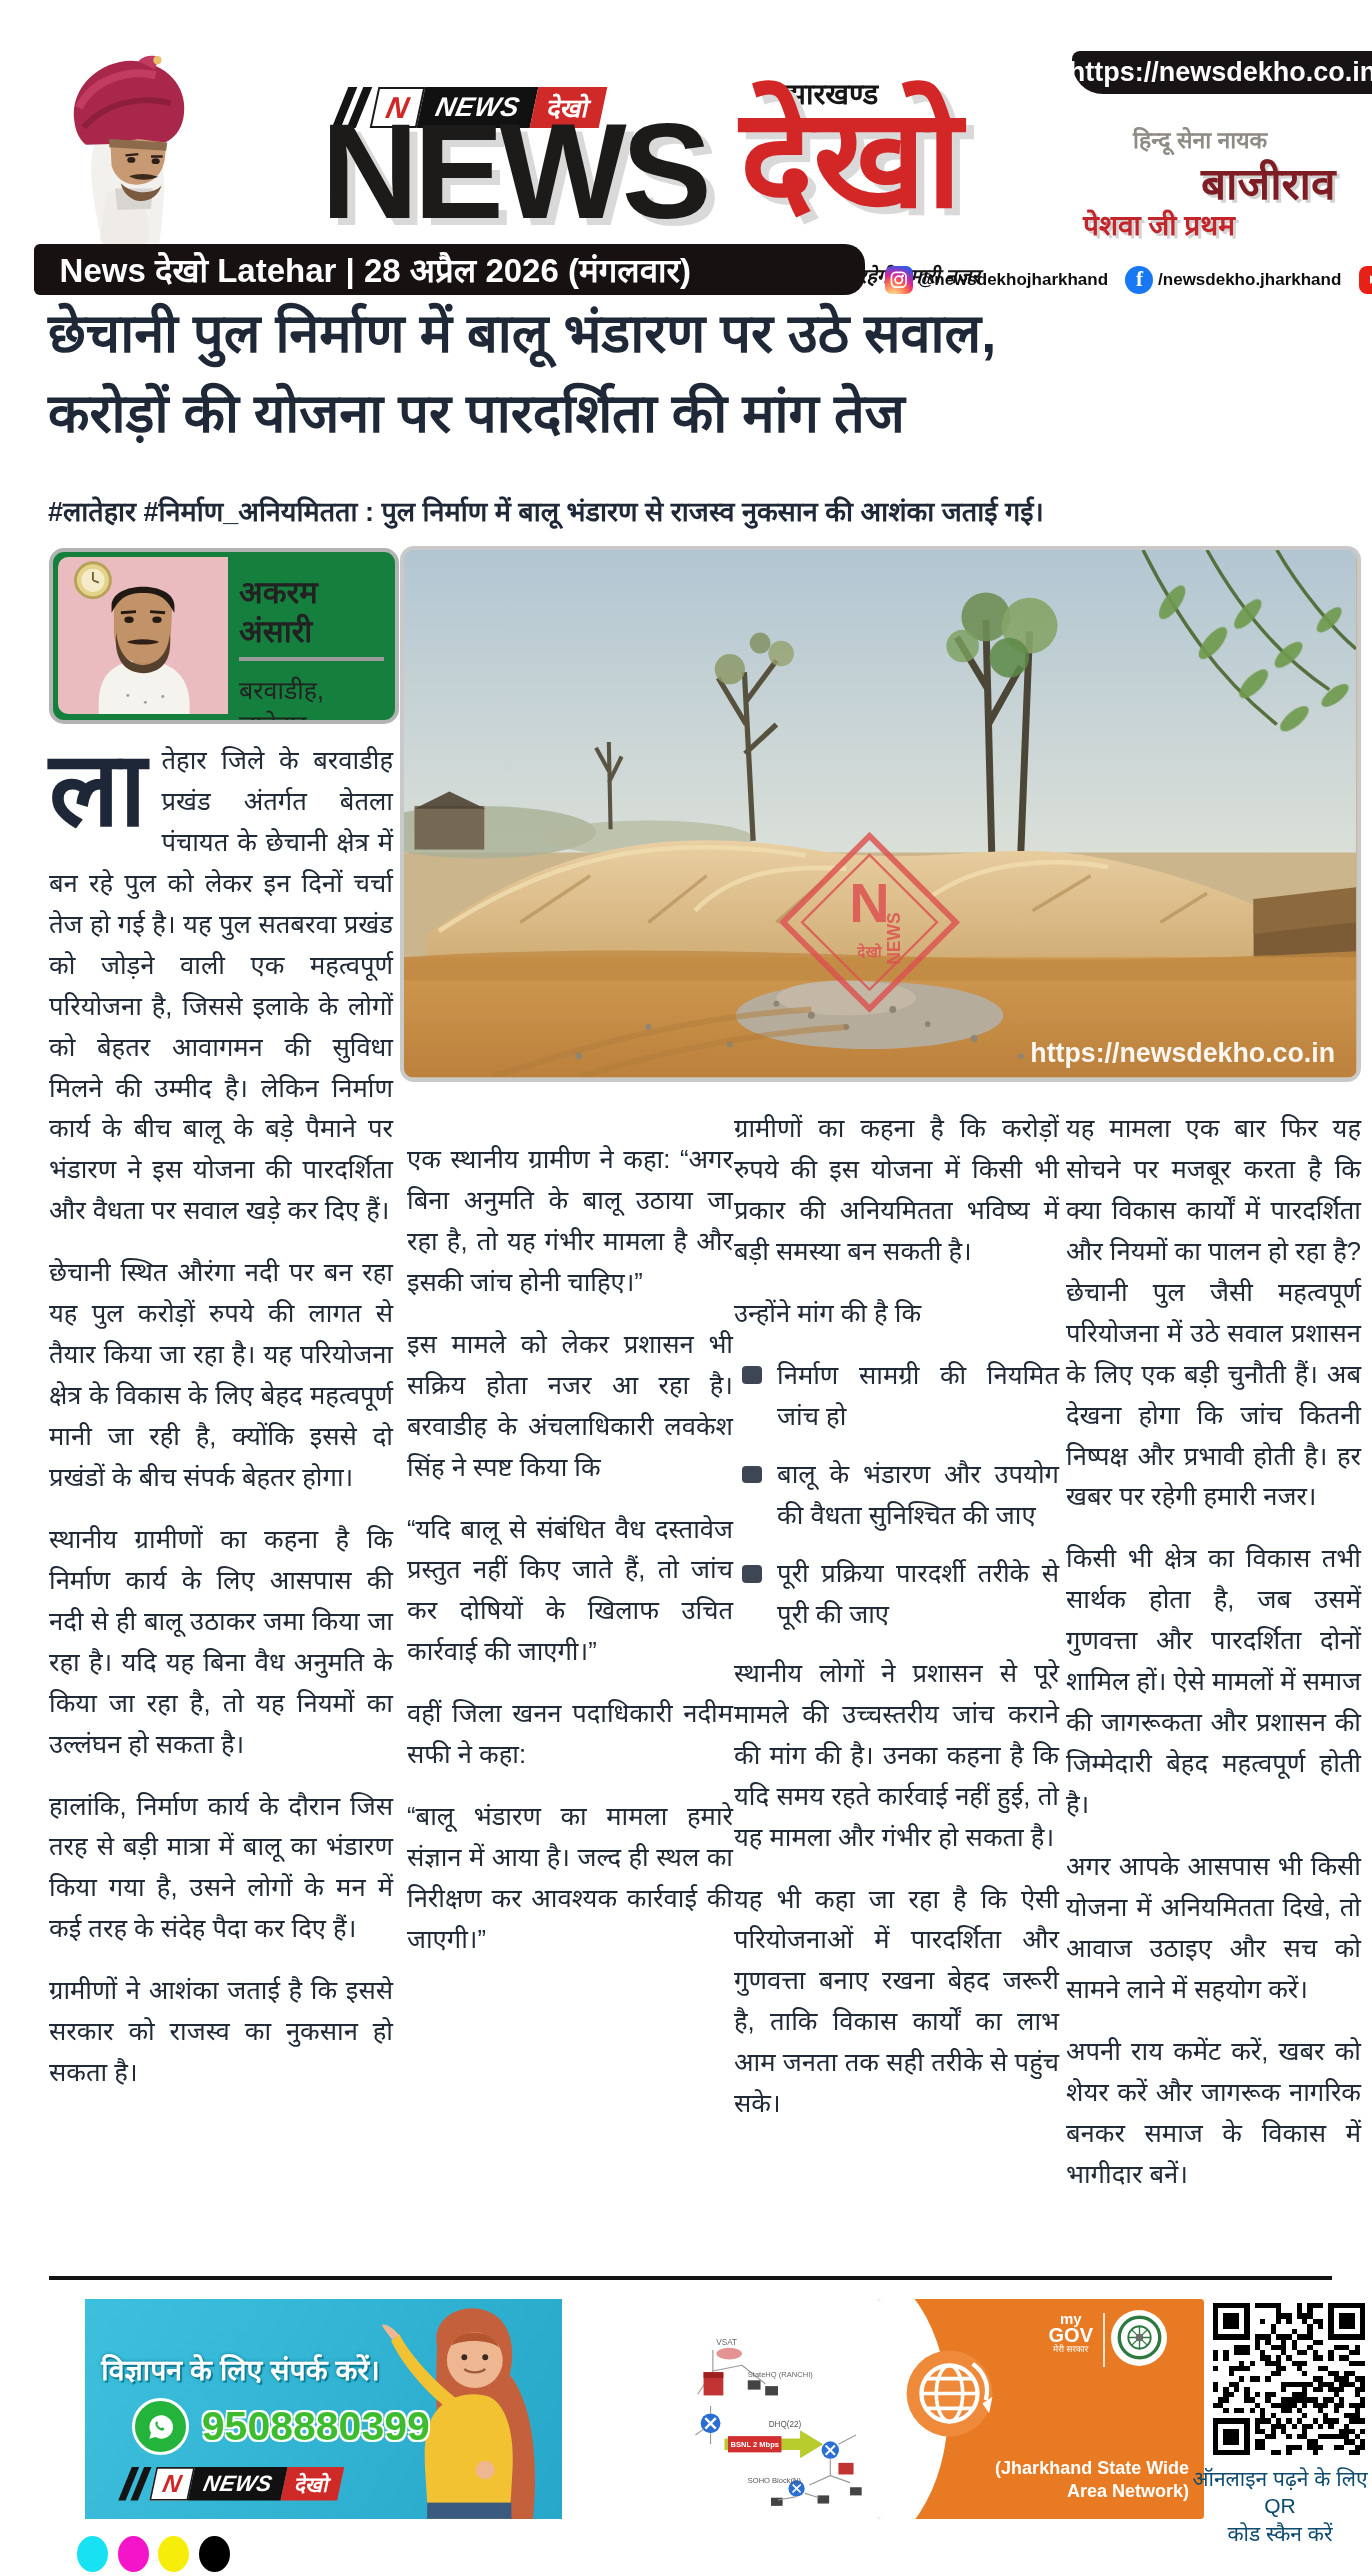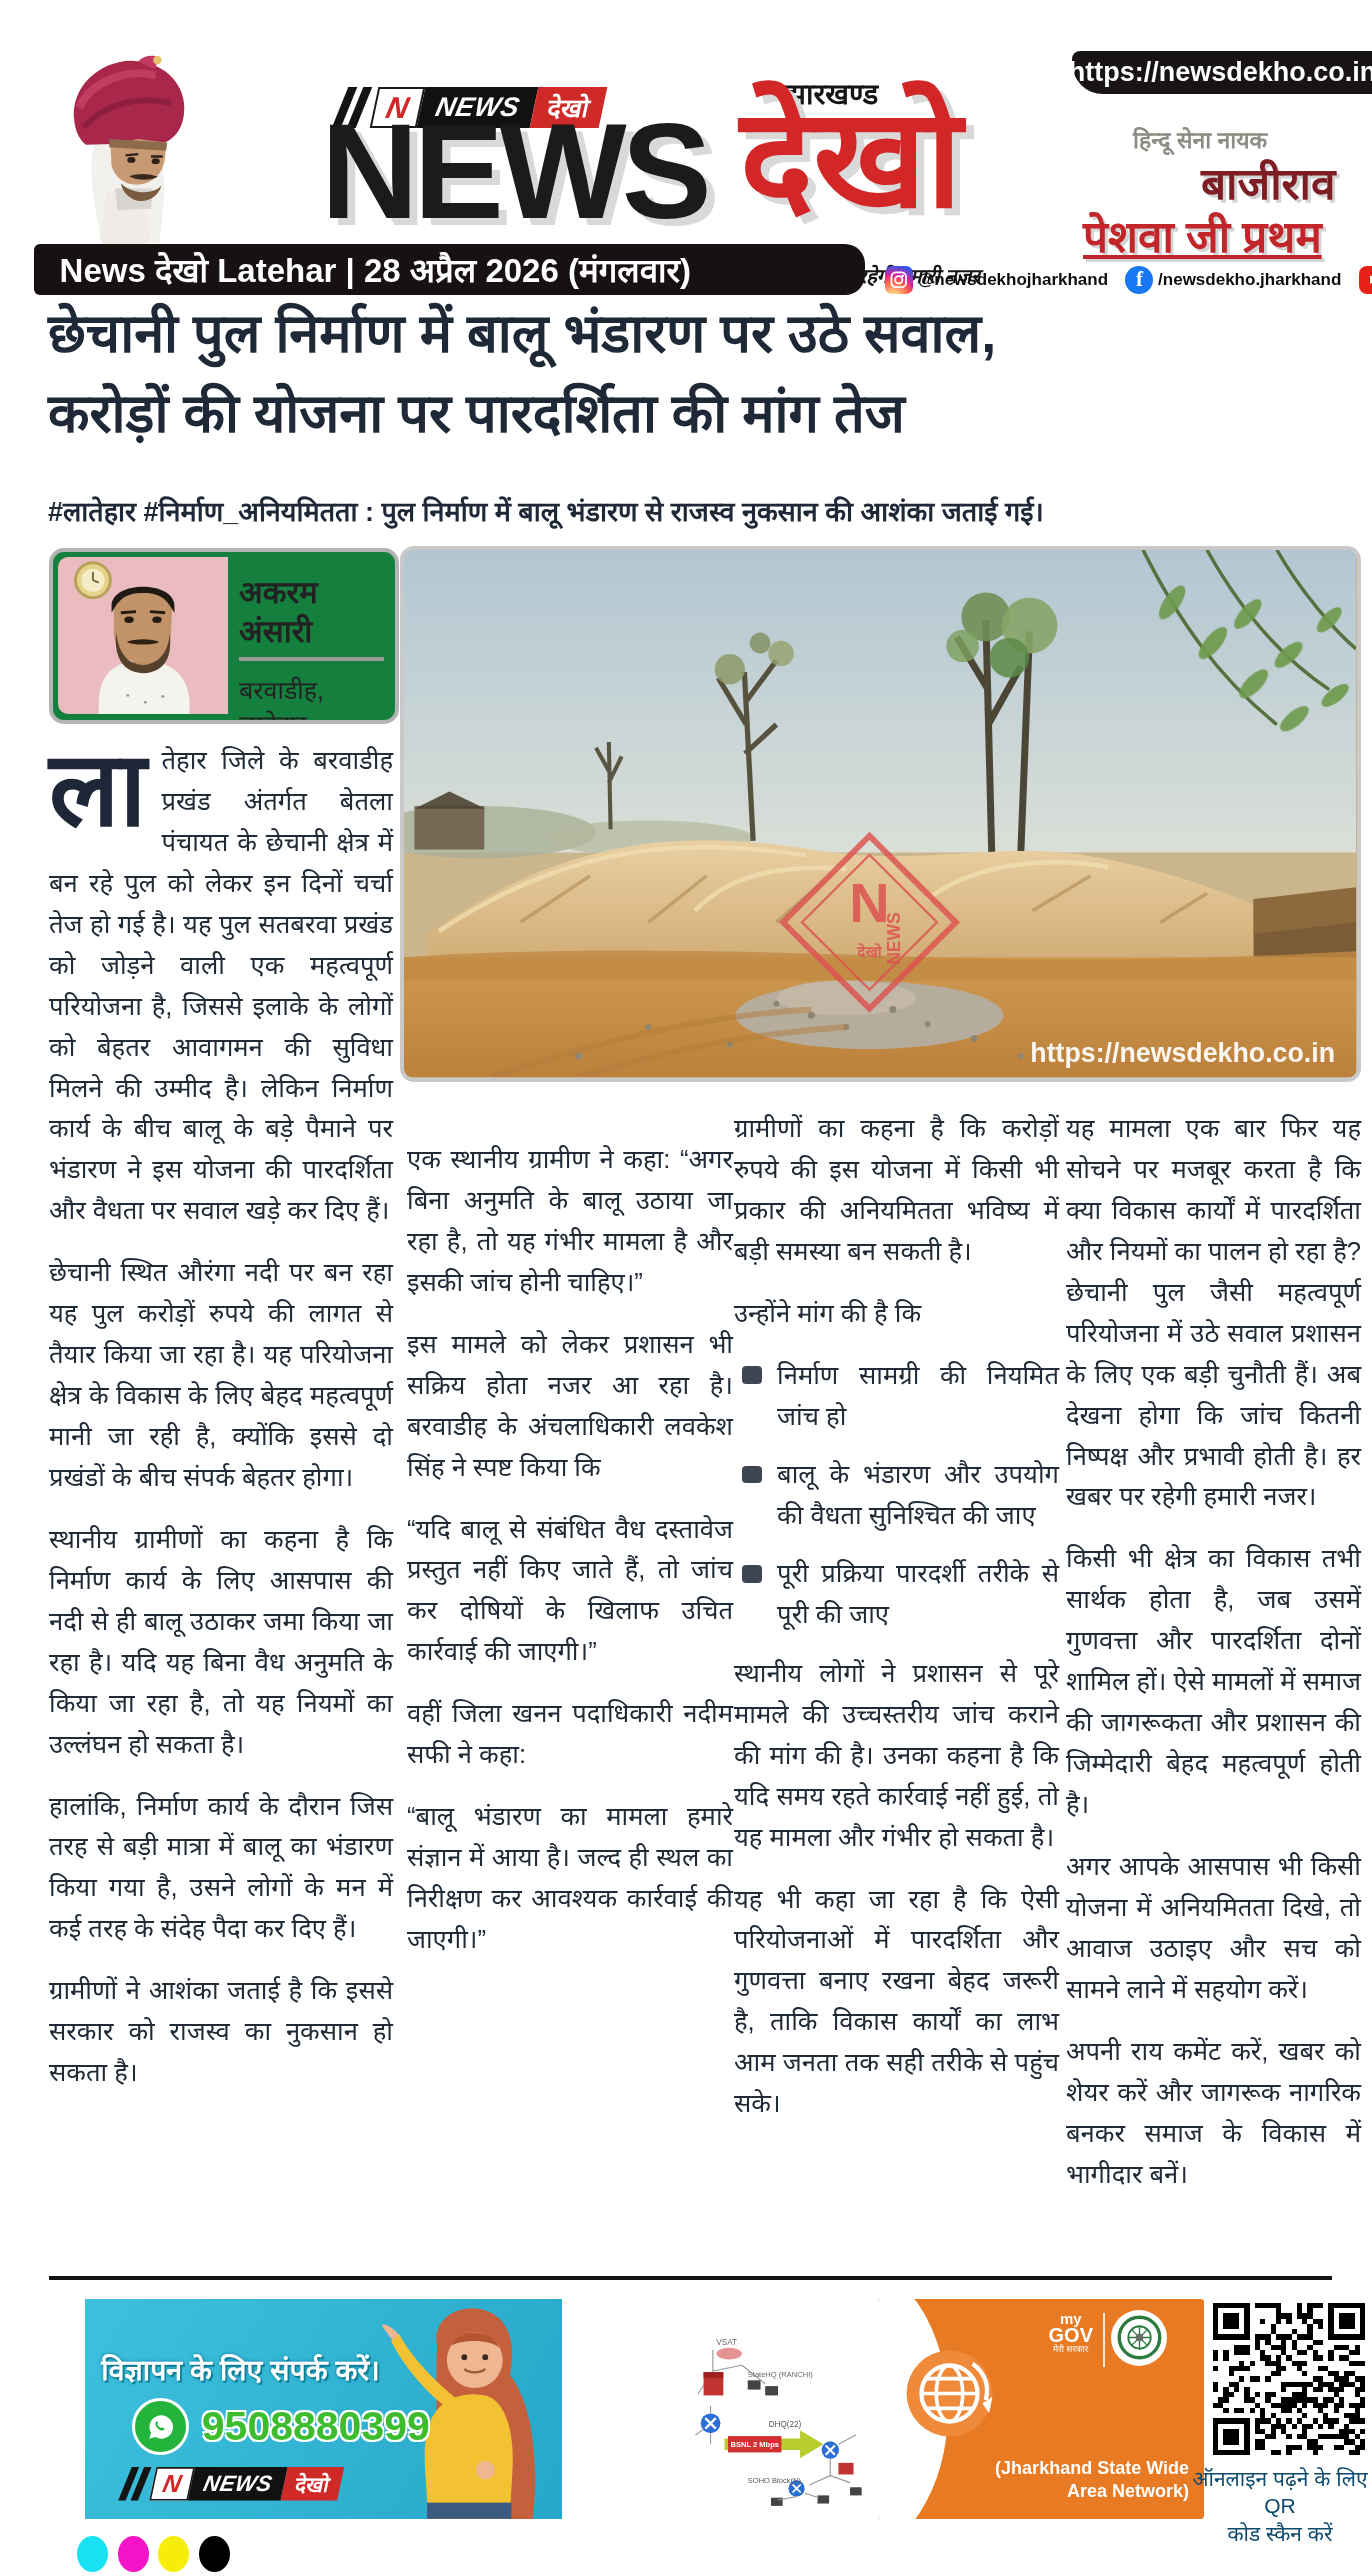--- a/index.html
+++ b/index.html
@@ -23,22 +23,22 @@
   .mast-news{position:absolute;left:321px;top:104px;font-size:135px;line-height:1;font-weight:900;
              letter-spacing:-4.7px;color:#1d1b1a;text-shadow:8.1px 7px 0 #d9d9d9;}
   .mast-dekho{position:absolute;left:740px;top:69px;font-size:138px;line-height:1.3;font-weight:900;
              color:#d32727;text-shadow:8.1px 7px 0 #d9d9d9;}
   .mast-state{position:absolute;left:784px;top:73px;font-size:29px;font-weight:bold;color:#151515;}
   .mast-tagline{position:absolute;left:767px;top:262px;font-size:20px;font-weight:bold;
              font-style:italic;color:#141414;}
   .patron1{position:absolute;left:1133px;top:123px;font-size:23px;font-weight:bold;color:#8f8c85;}
   .patron2{position:absolute;left:1201px;top:152px;font-size:44px;font-weight:900;color:#7e1d24;
            text-shadow:2.9px 2.9px 0 #d3d3d3;}
-  .patron3{position:absolute;left:1083px;top:205px;font-size:44px;font-weight:900;color:#c2262b;
-           text-shadow:2.9px 2.9px 0 #d3d3d3;text-decoration:underline;}
+  .patron3{position:absolute;left:1083px;top:205px;font-size:28px;font-weight:900;color:#c2262b;
+           text-shadow:2.9px 2.9px 0 #d3d3d3;}
   .date-bar{position:absolute;left:34px;top:244px;width:831px;height:51px;background:#171112;
             border-radius:5.8px 20px 20px 5.8px;display:flex;align-items:center;color:#fff;
             font-size:33px;font-weight:bold;padding-left:25.6px;box-sizing:border-box;}
   .social-row{position:absolute;left:877px;top:263px;height:33px;display:flex;align-items:center;gap:9.3px;}
   .soc{display:flex;align-items:center;gap:4.7px;margin-left:8px;}
   .soc .txt{font-size:17px;font-weight:bold;color:#0e0e0e;white-space:nowrap;}
   .icon48{width:28px;height:28px;border-radius:50%;display:flex;align-items:center;justify-content:center;flex:0 0 28px;}
   .ig{background:radial-gradient(circle at 30% 110%,#fdf497 0%,#fd5949 45%,#d6249f 60%,#285AEB 90%);border-radius:7px;}
   .fb{background:#1877f2;color:#fff;font-size:21px;font-weight:900;font-family:"Liberation Serif",serif;}
   .yt{background:#e62117;border-radius:8.1px;}

